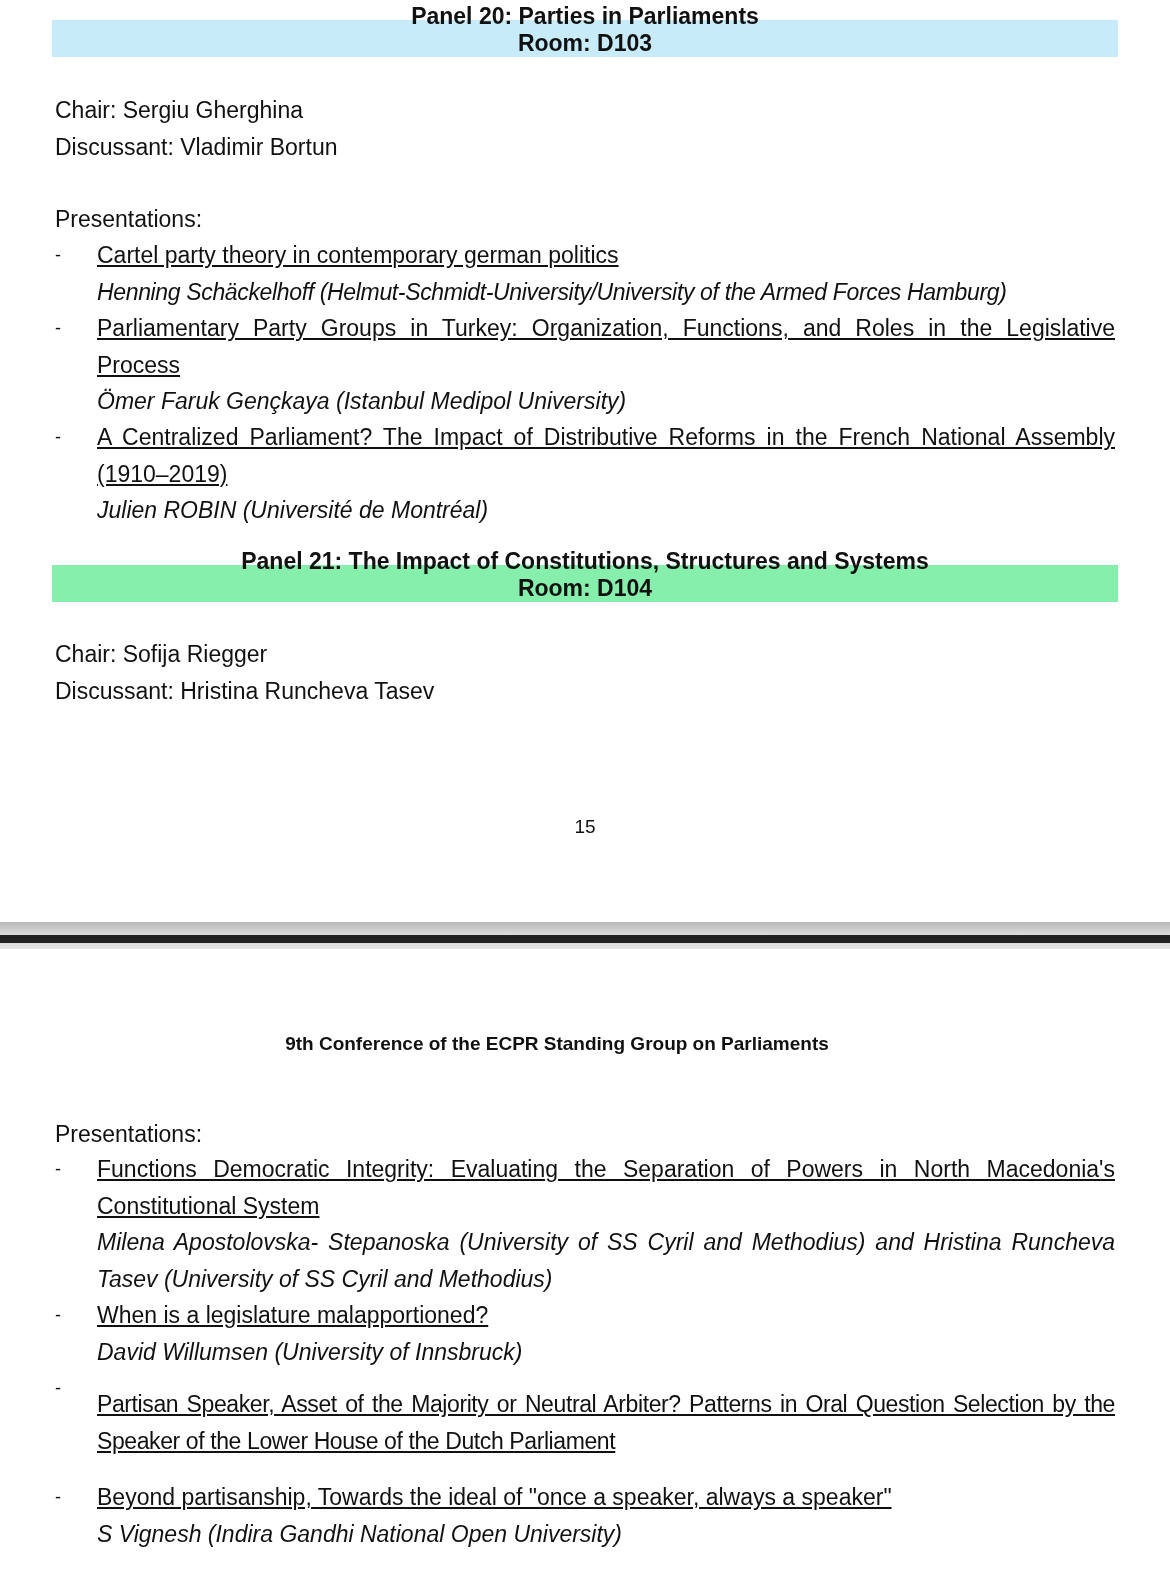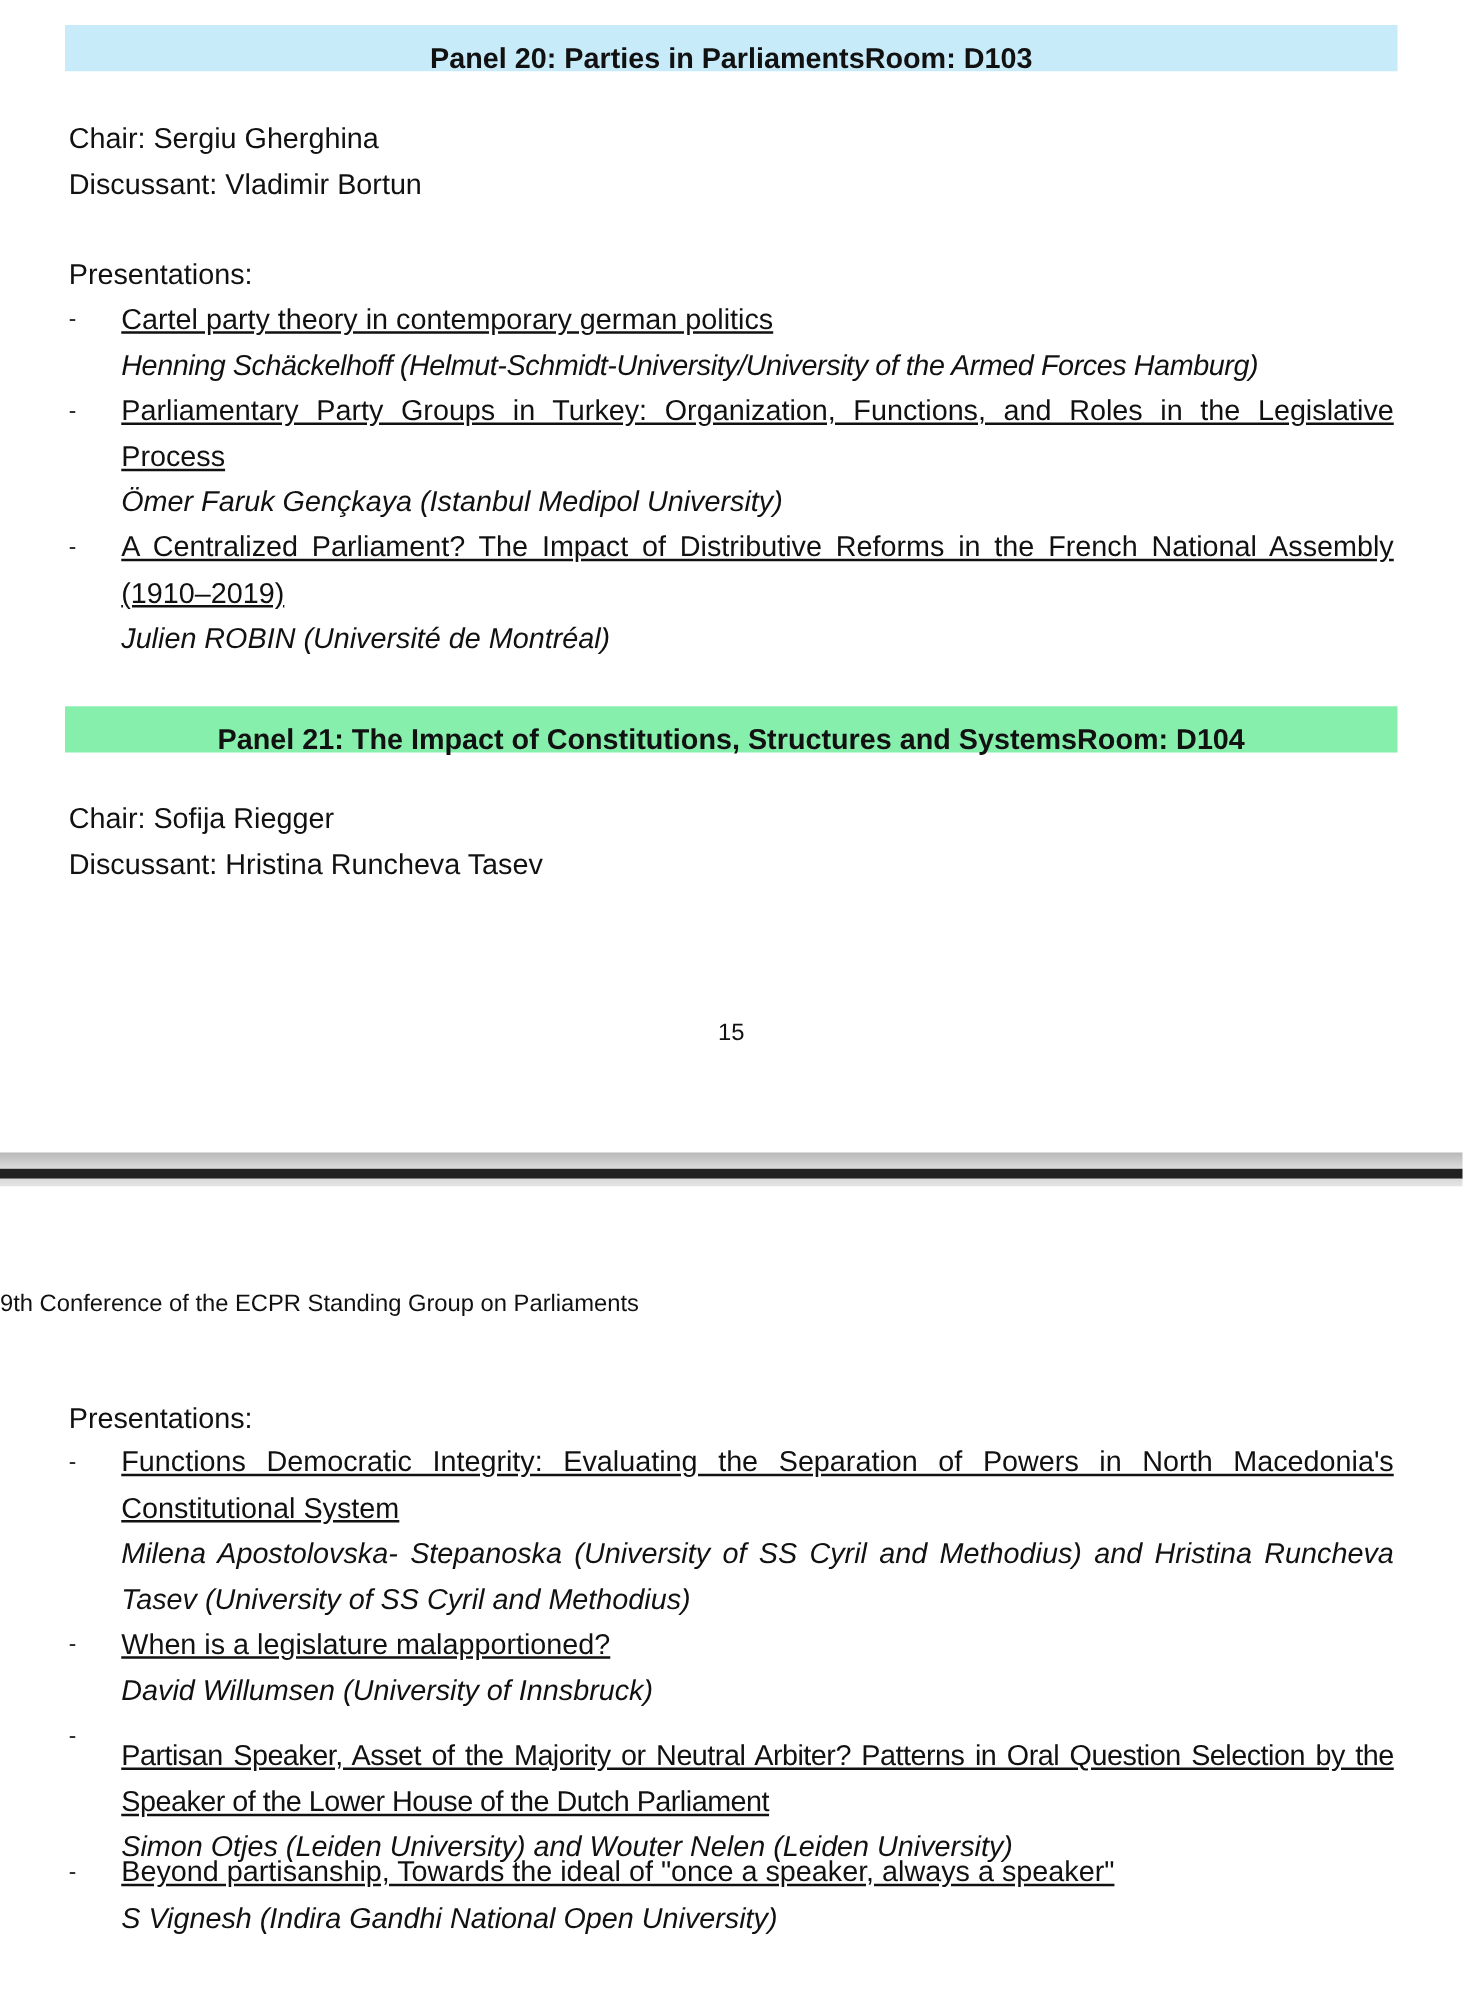--- a/index.html
+++ b/index.html
@@ -5,22 +5,22 @@
   html, body { margin: 0; padding: 0; background: #ffffff; }
   body {
     width: 1170px; height: 1593px; position: relative; overflow: hidden;
     font-family: "Liberation Sans", sans-serif; color: #111111;
   }
   .page { position: absolute; left: 0; width: 1170px; }
   .page-top { top: 0; height: 938px; }
 
   .panel-header {
     position: absolute; left: 52px; width: 1066px; height: 37px;
-    display: flex; align-items: center; justify-content: center;
-    font-weight: bold; font-size: 23px; box-sizing: border-box; padding: 16px 4px 0 4px;
+    display: flex; align-items: center; justify-content: flex-end;
+    font-weight: bold; font-size: 23px; box-sizing: border-box; padding: 16px 4px 0 4px; flex-direction: column;
   }
   .panel-header.blue { background: #c8ebf9; }
   .panel-header.peach { background: #86efac; }
 
   .text-line {
     position: absolute; left: 55px; font-size: 23px; line-height: 30px; white-space: nowrap;
   }
   .item {
     position: absolute; left: 55px; width: 1060px; font-size: 23px; line-height: 36.5px;
   }
@@ -28,21 +28,21 @@
     position: absolute; left: 0; top: 0; width: 20px; font-size: 18px;
   }
   .item .body { margin-left: 42px; }
   .item .title { display: block; text-align: justify; text-align-last: left; text-decoration: underline; }
   .item .author { display: block; font-style: italic; text-align: justify; text-align-last: left; }
 
   .page-number {
     position: absolute; top: 816px; left: 0; width: 1170px; text-align: center; font-size: 19px;
   }
   .running-header {
-    position: absolute; top: 1033px; left: 0; width: 1114px; font-size: 19px;
+    position: absolute; top: 1033px; left: 0; width: 1114px; text-align: center; font-size: 19px; font-weight: bold;
   }
 
   .separator {
     position: absolute; left: 0; top: 922px; width: 1170px; height: 28px;
   }
   .separator .shade-top {
     position: absolute; left: 0; top: 0; width: 100%; height: 13px;
     background: linear-gradient(#b8b8b8, #dcdcdc);
   }
   .separator .bar {
@@ -125,21 +125,20 @@
   <div class="body">
     <span class="title">When is a legislature malapportioned?</span>
     <span class="author">David Willumsen (University of Innsbruck)</span>
   </div>
 </div>
 
 <div class="item" style="top:1370px;">
   <span class="dash">-</span>
   <div class="body">
     <span class="title" style="letter-spacing:-0.4px;margin-top:16px;">Partisan Speaker, Asset of the Majority or Neutral Arbiter? Patterns in Oral Question Selection by the Speaker of the Lower House of the Dutch Parliament</span>
-    <span class="author">Simon Otjes (Leiden University) and Wouter Nelen (Leiden University)</span>
   </div>
 </div>
 
 <div class="item" style="top:1479px;">
   <span class="dash">-</span>
   <div class="body">
     <span class="title">Beyond partisanship, Towards the ideal of "once a speaker, always a speaker"</span>
     <span class="author">S Vignesh (Indira Gandhi National Open University)</span>
   </div>
 </div>

